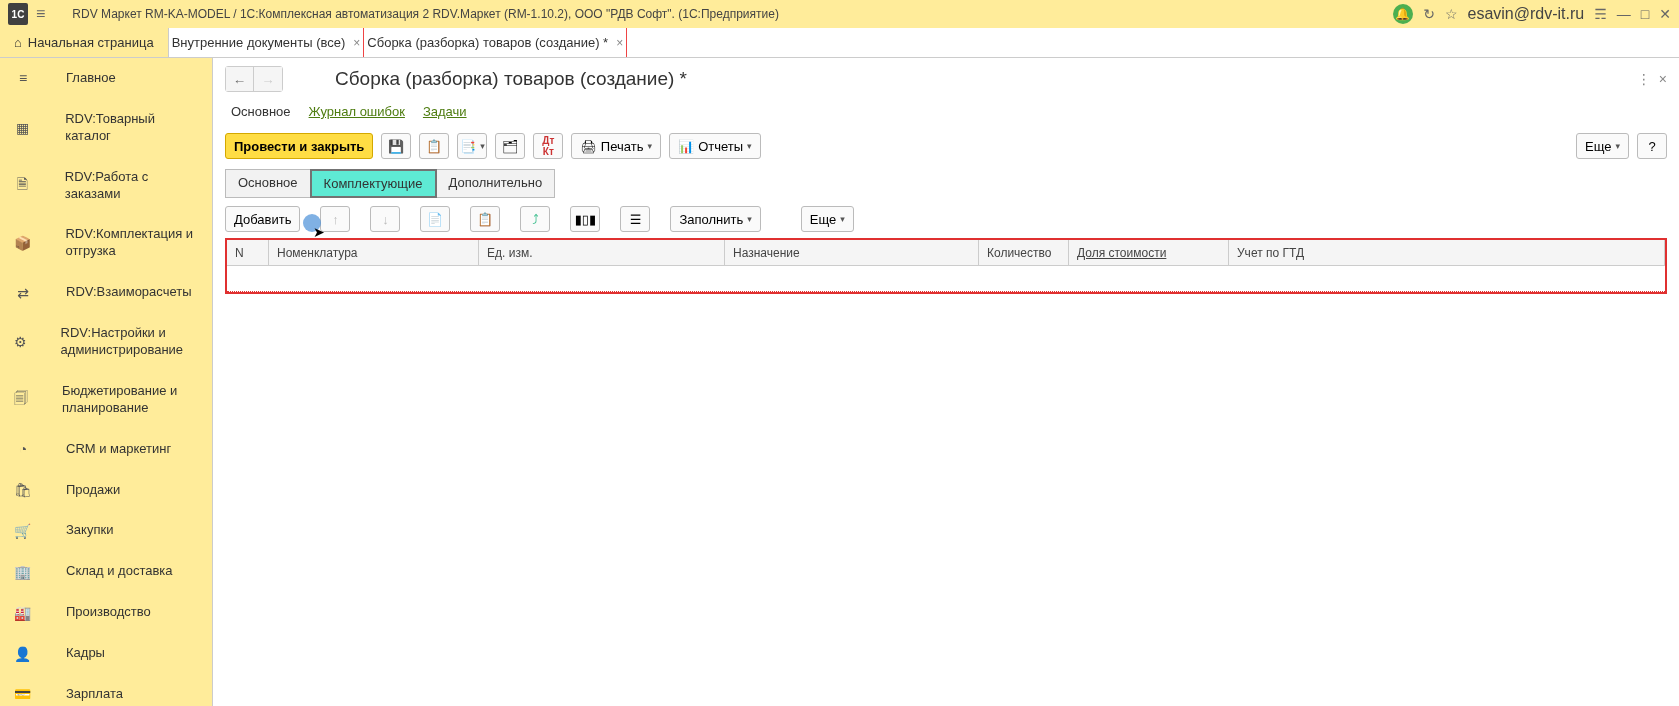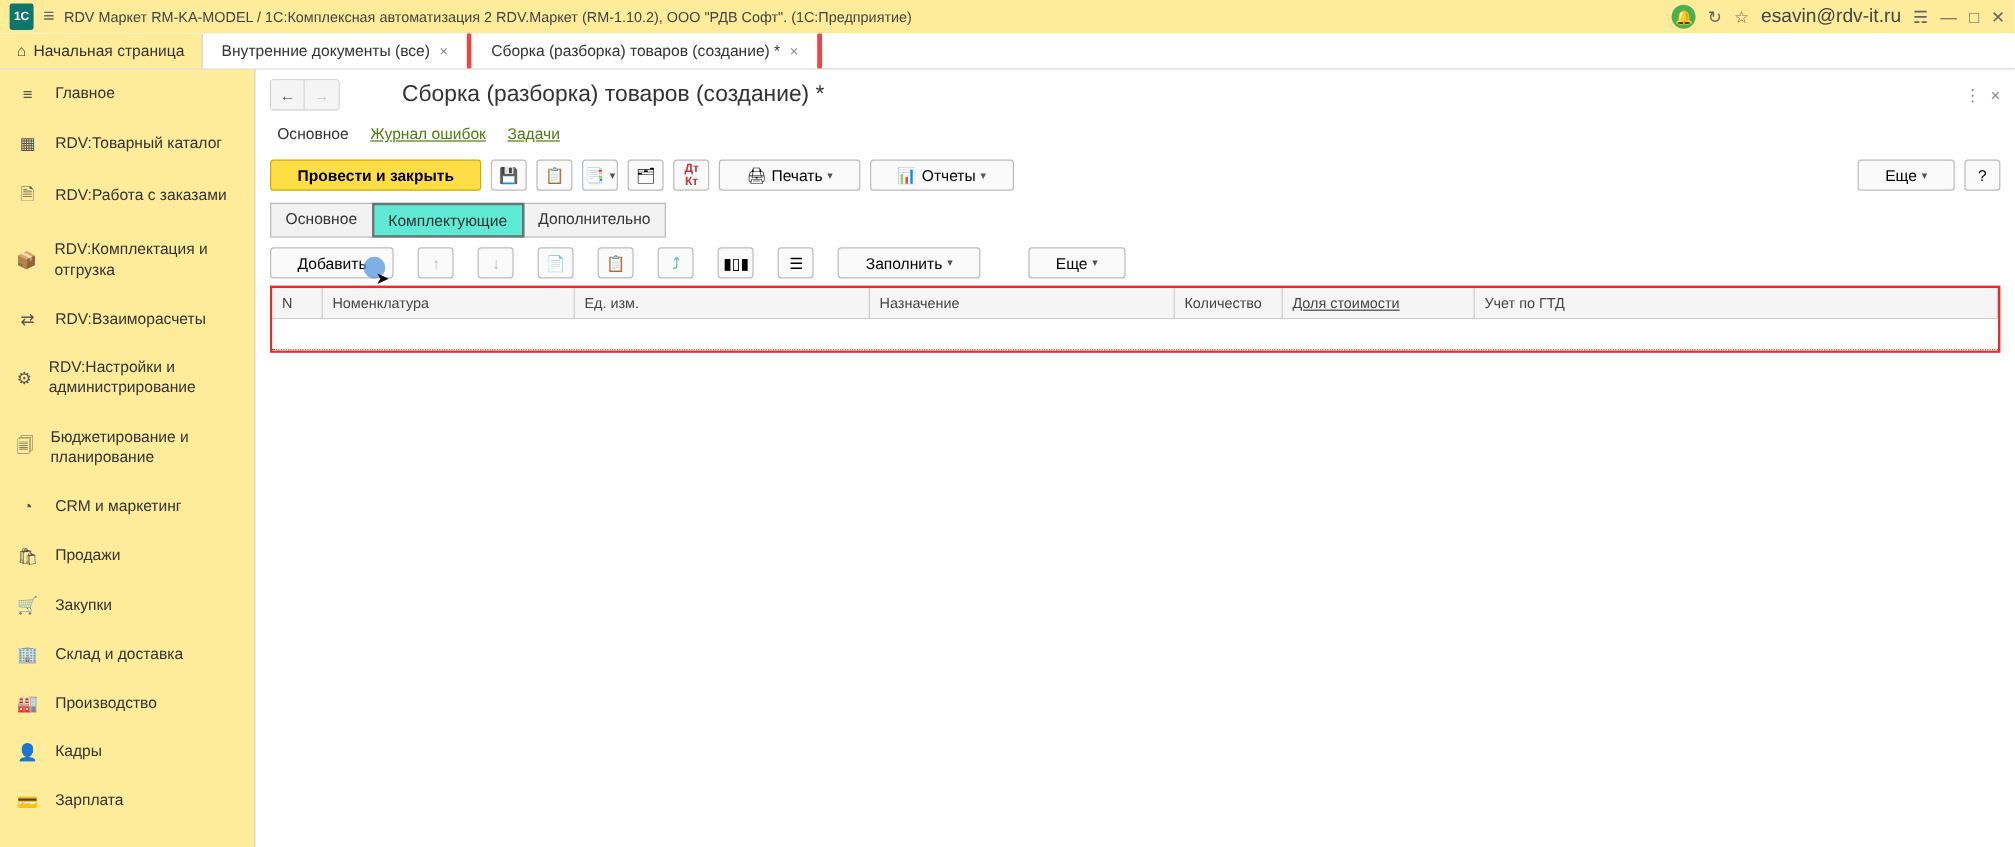--- a/index.html
+++ b/index.html
@@ -1,62 +1,62 @@
 <!DOCTYPE html>
 <html><head>
 <meta charset="utf-8">
 <style>
 * { box-sizing: border-box; margin: 0; padding: 0; font-family: Arial, sans-serif; }
 body { font-size: 13px; color: #333; background: #fff; overflow: hidden; width: 1679px; height: 706px; }
 
 
 .titlebar { height: 28px; background: #ffec9a; display: flex; align-items: center; padding: 0 8px; gap: 8px; }
-.titlebar .logo { width: 20px; height: 22px; background: #0f766e; color: #fff; font-weight: bold; font-size: 10px; display: flex; align-items: center; justify-content: center; border-radius: 2px; }
+.titlebar .logo { width: 20px; height: 22px; background: #404040; color: #fff; font-weight: bold; font-size: 10px; display: flex; align-items: center; justify-content: center; border-radius: 2px; }
 .titlebar .hamburger { font-size: 16px; color: #666; cursor: pointer; }
-.titlebar .title-text { flex: 1; color: #444; font-size: 12px; }
+.titlebar .title-text { flex: 1; color: #444; font-size: 12px; margin-left: 19px; }
 .titlebar .right-icons { display: flex; align-items: center; gap: 10px; }
 .titlebar .bell { width: 20px; height: 20px; background: #4caf50; border-radius: 50%; display: flex; align-items: center; justify-content: center; color: #fff; font-size: 12px; }
 .titlebar .ticon { color: #666; font-size: 14px; cursor: pointer; }
 .titlebar .user { color: #444; font-size: 16px; }
 
 
 .tabsbar { height: 30px; background: #fff; border-bottom: 1px solid #ccc; display: flex; align-items: stretch; }
 .tabsbar .home-tab { display: flex; align-items: center; gap: 6px; padding: 0 14px; border-right: 1px solid #ccc; background: #ffec9a; font-size: 13px; }
-.tabsbar .tab { display: flex; align-items: center; gap: 8px; padding: 0 16px; border-right: 4px solid #ef4444; background: #fff; font-size: 13px; cursor: pointer; }
+.tabsbar .tab { display: flex; align-items: center; gap: 8px; padding: 0 3px; border-right: 1px solid #ef4444; background: #fff; font-size: 13px; cursor: pointer; }
 .tabsbar .tab.active { background: #fff; }
 .tabsbar .tab .close { color: #888; font-size: 12px; }
 
 
 .main { display: flex; height: calc(706px - 28px - 30px); }
 
 
 .sidebar { width: 213px; background: #ffec9a; border-right: 1px solid #ccc; overflow-y: auto; }
 .sidebar .item { display: flex; align-items: center; gap: 14px; padding: 12px 14px; color: #333; font-size: 13px; cursor: pointer; }
 .sidebar .item .icon { width: 18px; text-align: center; color: #555; font-size: 14px; }
-.sidebar .item .label { line-height: 1.3; }
+.sidebar .item .label { line-height: 1.3; margin-left: 20px; }
 
 
 .content { flex: 1; background: #fff; display: flex; flex-direction: column; padding: 8px 12px 0 12px; position: relative; }
 
 .header-row { display: flex; align-items: center; gap: 12px; margin-bottom: 12px; }
 .nav-buttons { display: flex; border: 1px solid #ccc; border-radius: 3px; }
 .nav-buttons button { width: 28px; height: 24px; background: #f5f5f5; border: none; border-right: 1px solid #ccc; cursor: pointer; color: #666; }
 .nav-buttons button:last-child { border-right: none; color: #ccc; }
 .page-title { font-size: 19px; color: #333; margin-left: 40px; }
 .header-right { margin-left: auto; display: flex; gap: 8px; align-items: center; color: #888; }
 .header-right .ticon { cursor: pointer; font-size: 14px; }
 
 
 .links-row { display: flex; gap: 18px; font-size: 13px; margin-bottom: 14px; padding-left: 6px; }
 .links-row .link { color: #4d7c0f; text-decoration: underline; cursor: pointer; }
 .links-row .link.active { color: #333; text-decoration: none; }
 
 
 .toolbar { display: flex; gap: 8px; align-items: center; margin-bottom: 10px; }
-.btn { height: 26px; padding: 0 22px; border: 1px solid #bbb; background: #fafafa; border-radius: 3px; font-size: 13px; display: flex; align-items: center; gap: 4px; cursor: pointer; }
+.btn { height: 26px; padding: 0 8px; border: 1px solid #bbb; background: #fafafa; border-radius: 3px; font-size: 13px; display: flex; align-items: center; gap: 4px; cursor: pointer; }
 .btn.primary { background: #ffdd44; border-color: #d4a800; font-weight: bold; }
 .btn.icon-only { width: 30px; padding: 0; justify-content: center; }
 .btn .caret { font-size: 9px; color: #555; }
 .toolbar .spacer { flex: 1; }
 
 
 .inner-tabs { display: flex; margin-bottom: 8px; }
 .inner-tabs .itab { padding: 5px 12px; border: 1px solid #bbb; background: #f2f2f2; font-size: 13px; cursor: pointer; margin-right: -1px; }
 .inner-tabs .itab.highlighted { border: 2px solid #737373; background: #5eead4; position: relative; z-index: 1; }
 

